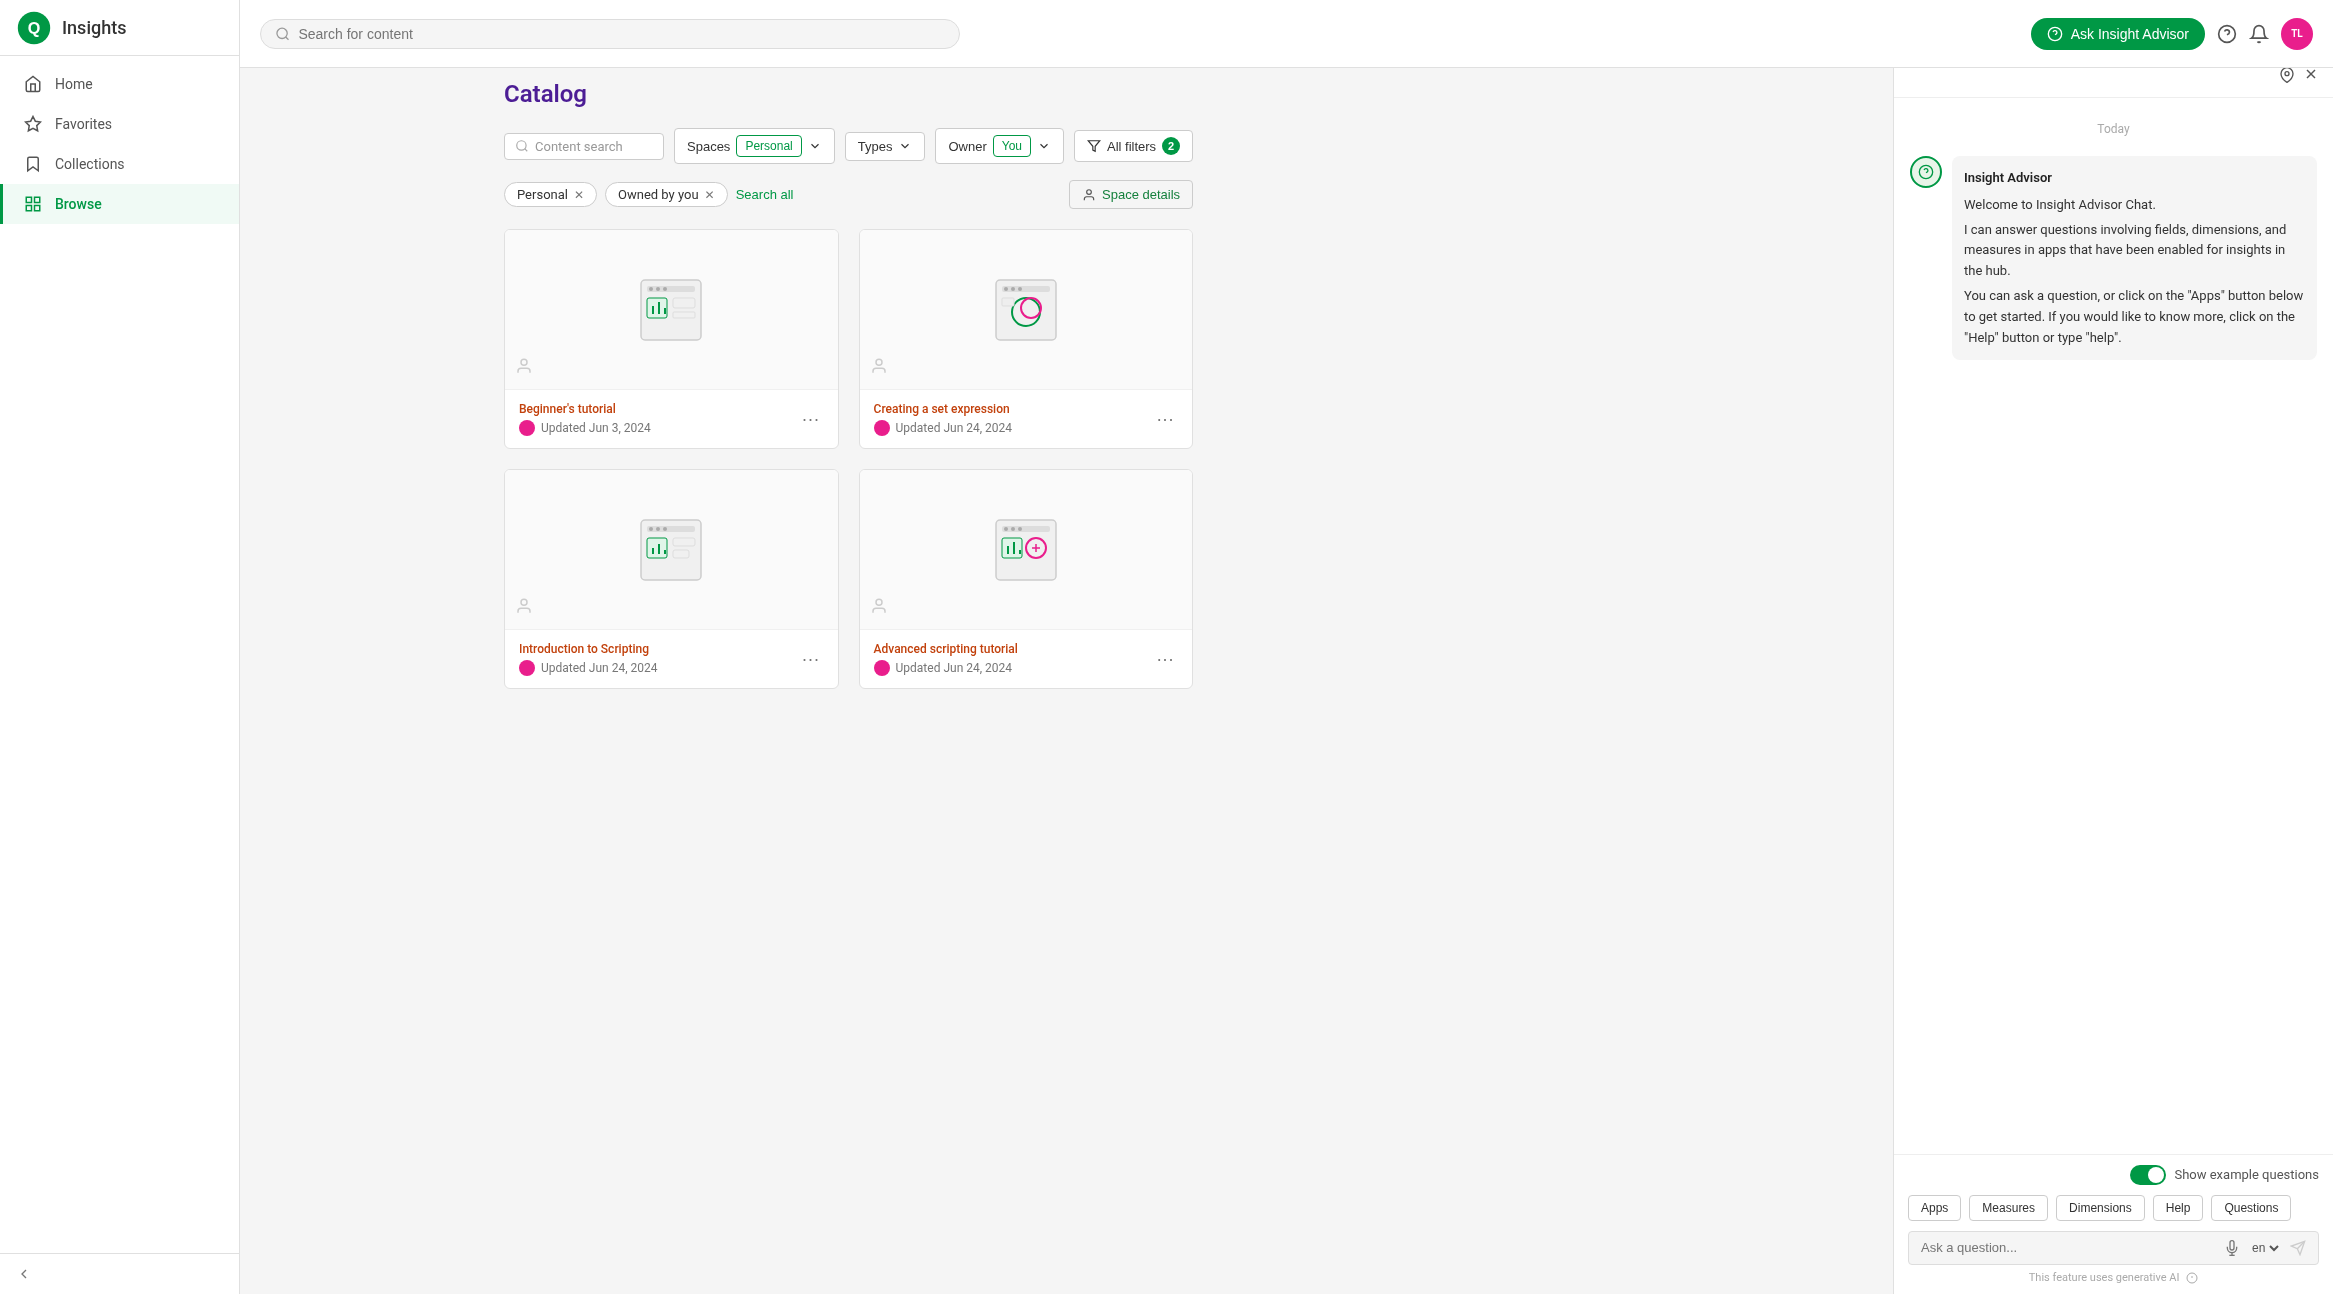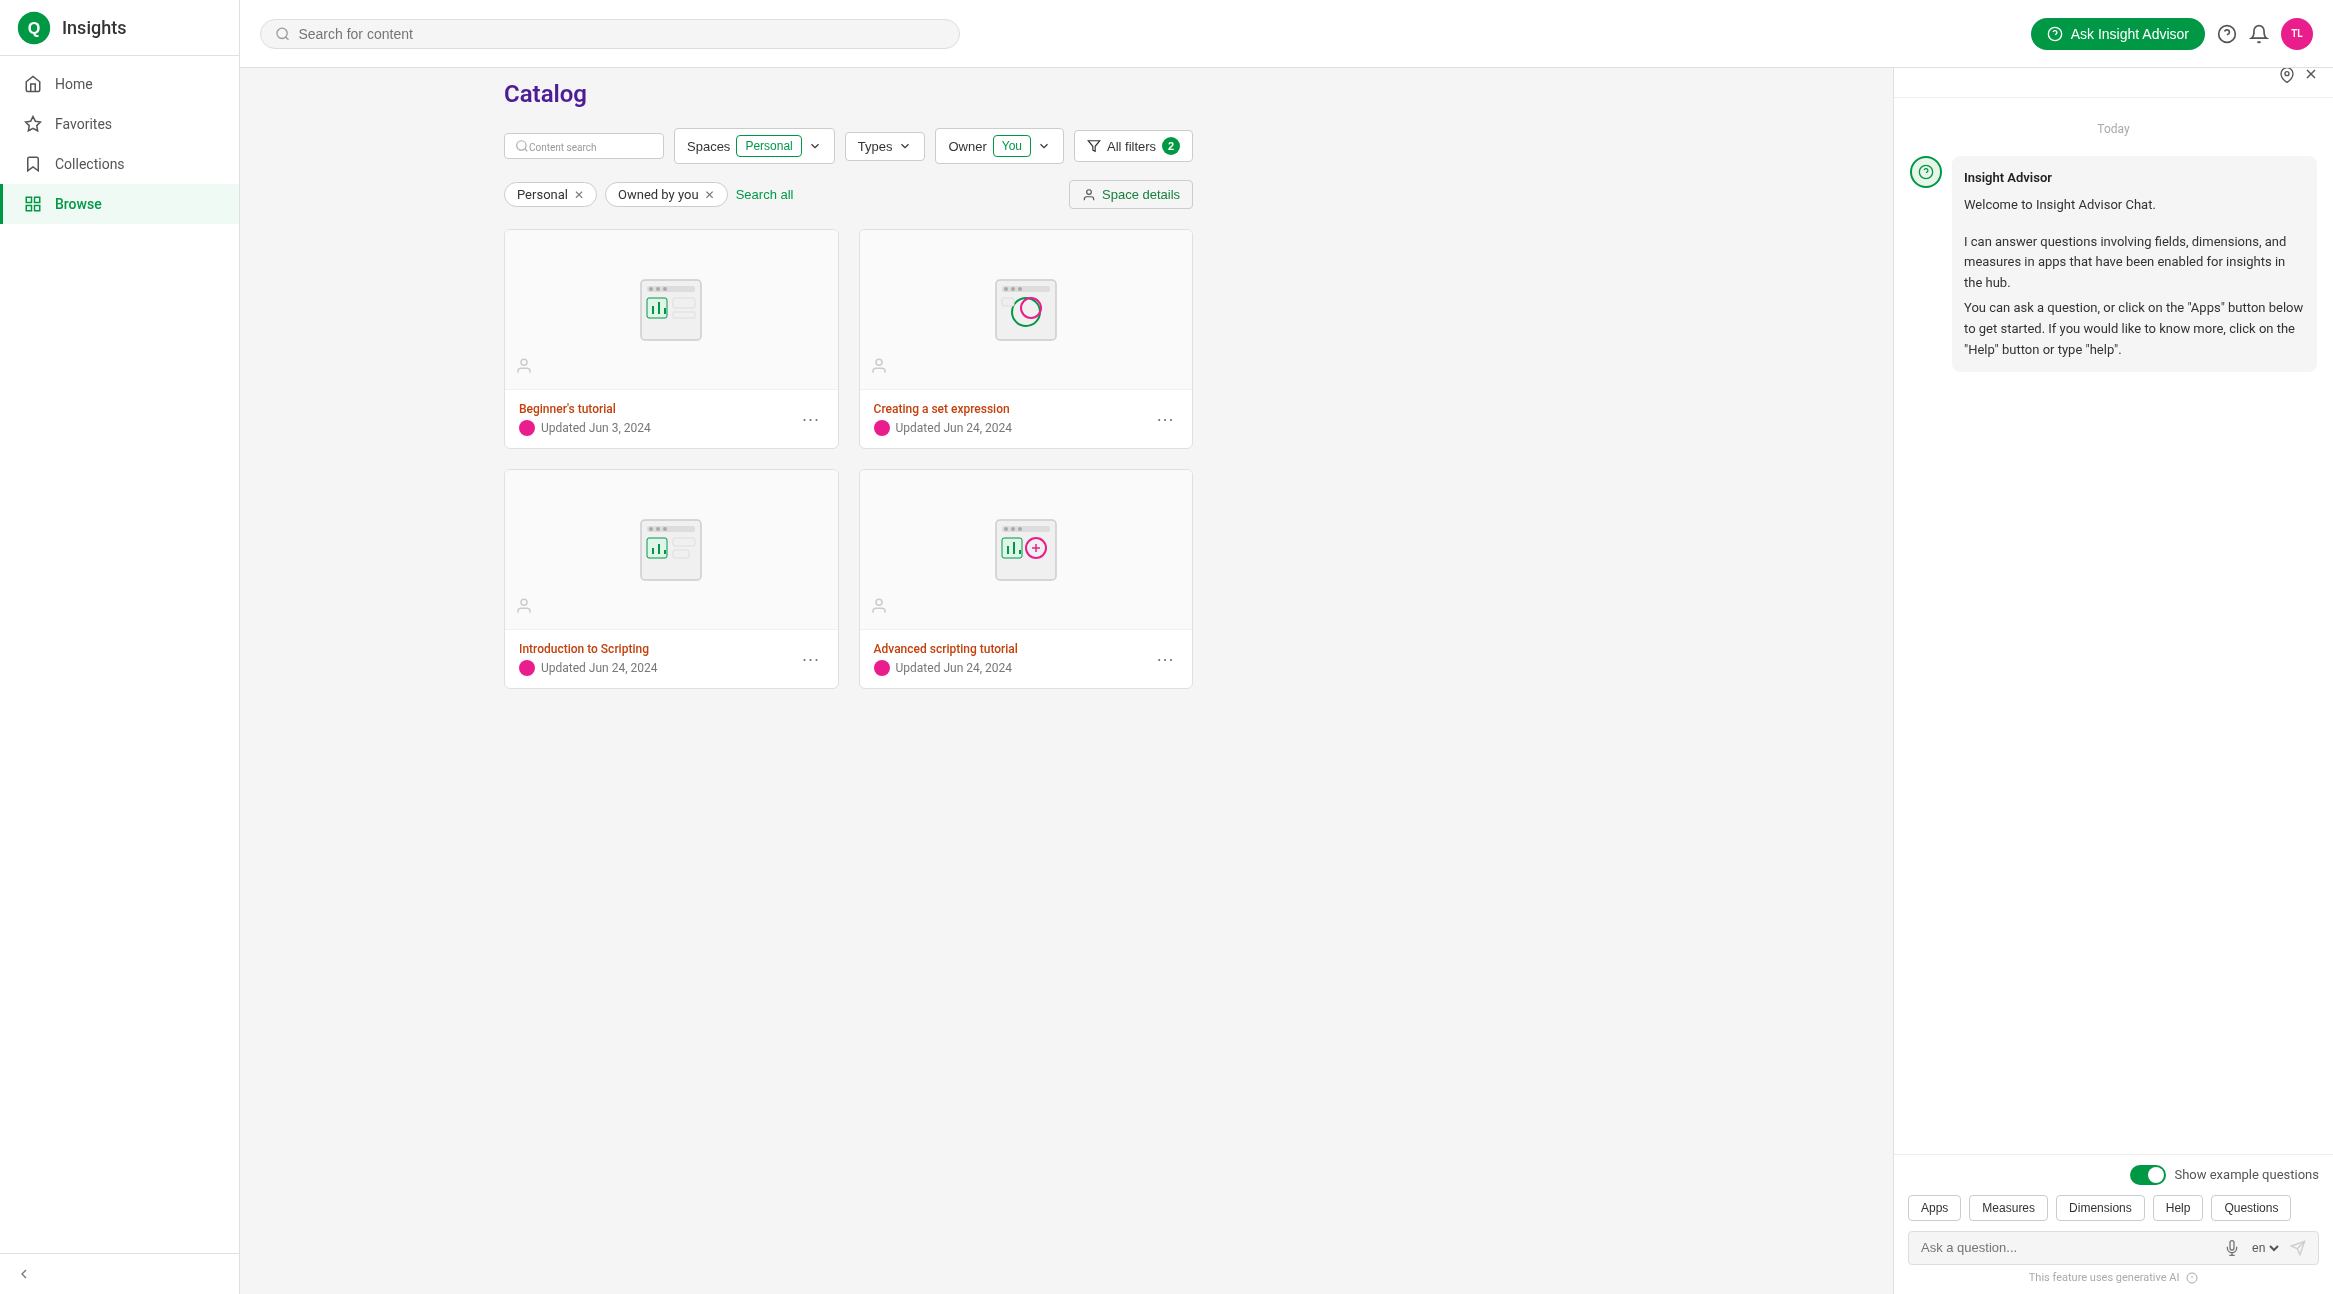--- a/index.html
+++ b/index.html
@@ -23,21 +23,21 @@
     .search-bar input { background: none; border: none; outline: none; font-size: 14px; color: #777; width: 100%; }
     .topbar-right { display: flex; align-items: center; gap: 12px; margin-left: auto; }
     .ask-advisor-btn { display: flex; align-items: center; gap: 8px; background: #009845; color: #fff; border: none; border-radius: 20px; padding: 8px 16px; cursor: pointer; font-size: 14px; font-weight: 500; }
     .topbar-icon-btn { background: none; border: none; cursor: pointer; color: #555; font-size: 18px; display: flex; align-items: center; }
     .avatar { width: 32px; height: 32px; border-radius: 50%; background: #e91e8c; color: #fff; display: flex; align-items: center; justify-content: center; font-size: 10px; font-weight: 600; cursor: pointer; }
     .catalog-area { padding: 24px; flex: 1; min-width: 0; }
     .catalog-title { font-size: 24px; font-weight: 600; color: #4c1d95; margin-bottom: 20px; }
 
     
     .filters-row { display: flex; align-items: center; gap: 10px; margin-bottom: 16px; flex-wrap: wrap; }
-    .filter-search { display: flex; align-items: flex-end; background: #fff; border: 1px solid #ccc; border-radius: 4px; padding: 5px 10px; color: #999; font-size: 10px; min-width: 160px; }
+    .filter-search { display: flex; align-items: flex-start; background: #fff; border: 1px solid #ccc; border-radius: 4px; padding: 5px 10px; gap: 6px; color: #999; font-size: 13px; min-width: 160px; }
     .filter-btn { display: flex; align-items: center; gap: 6px; background: #fff; border: 1px solid #ccc; border-radius: 4px; padding: 6px 12px; cursor: pointer; font-size: 13px; color: #333; }
     .filter-btn .badge { background: #009845; color: #fff; border-radius: 50%; width: 18px; height: 18px; display: flex; align-items: center; justify-content: center; font-size: 11px; font-weight: 600; }
     .filter-tag { display: inline-flex; align-items: center; gap: 4px; border: 1px solid #009845; color: #009845; border-radius: 4px; padding: 3px 8px; font-size: 12px; font-weight: 500; cursor: pointer; }
 
     
     .active-filters-row { display: flex; align-items: center; gap: 8px; margin-bottom: 20px; }
     .active-filter-tag { display: inline-flex; align-items: center; gap: 6px; border: 1px solid #ccc; border-radius: 20px; padding: 4px 12px; font-size: 13px; color: #333; background: #fff; cursor: pointer; }
     .active-filter-tag .x { color: #777; font-size: 12px; }
     .clear-all-btn { background: none; border: none; color: #009845; cursor: pointer; font-size: 13px; font-weight: 500; }
     .space-details-btn { margin-left: auto; display: flex; align-items: center; gap: 6px; background: none; border: 1px solid #ccc; border-radius: 4px; padding: 6px 12px; cursor: pointer; font-size: 13px; color: #15803d; }
@@ -403,21 +403,21 @@
         <div class="message-avatar">
           <svg width="16" height="16" viewBox="0 0 24 24" fill="none" stroke="#009845" stroke-width="2">
               <circle cx="12" cy="12" r="10"></circle>
               <path d="M9.09 9a3 3 0 015.83 1c0 2-3 3-3 3"></path>
               <line x1="12" y1="17" x2="12.01" y2="17"></line>
             </svg>
         </div>
         <div class="message-body">
           <div class="message-sender">Insight Advisor</div>
           <div>Welcome to Insight Advisor Chat.</div>
-          <div style="margin-top:16px;">I can answer questions involving fields, dimensions, and measures in apps that have been enabled for insights in the hub.</div>
+          <div style="margin-top:4px;">I can answer questions involving fields, dimensions, and measures in apps that have been enabled for insights in the hub.</div>
           <div style="margin-top:4px;">You can ask a question, or click on the "Apps" button below to get started. If you would like to know more, click on the "Help" button or type "help".</div>
         </div>
       </div>
     </div>
 
     <div class="insight-footer">
       <div class="show-examples-row">
         <div class="toggle">
           <div class="toggle-knob"></div>
         </div>

